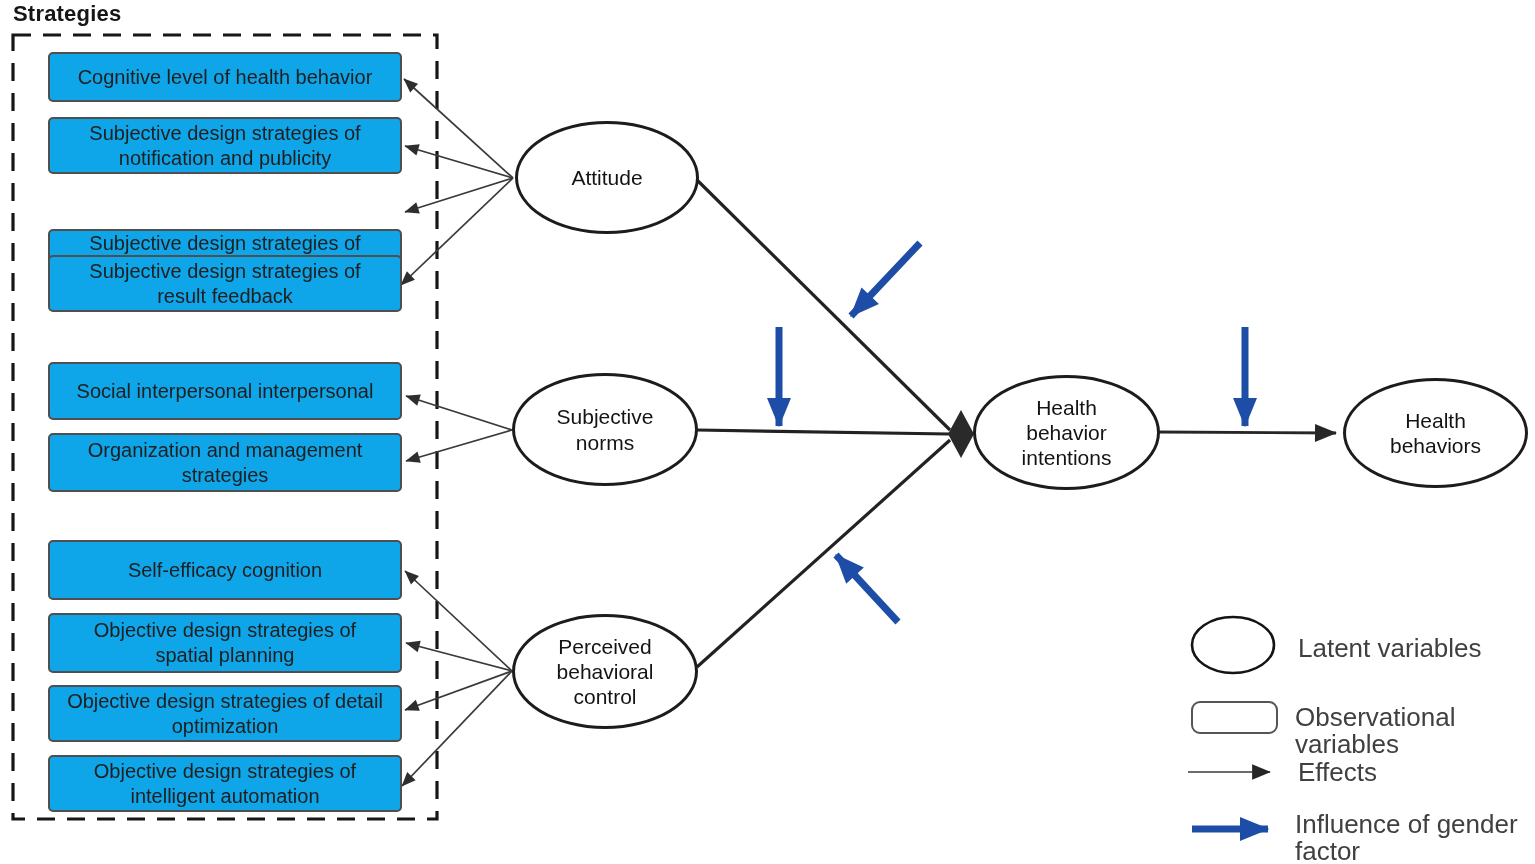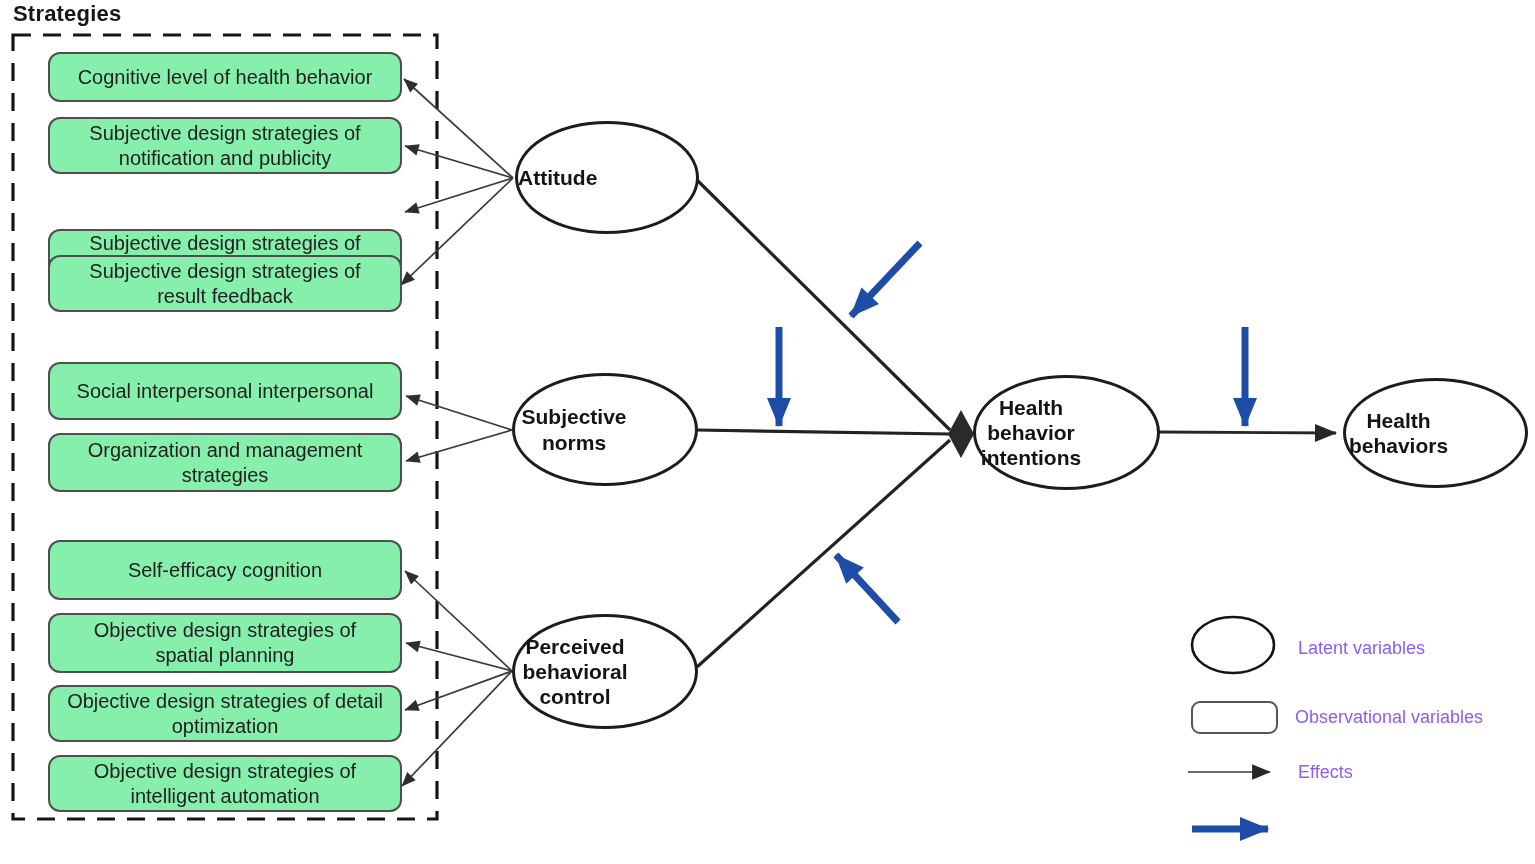--- a/index.html
+++ b/index.html
@@ -6,31 +6,31 @@
   #stage{
     position:relative;width:1535px;height:864px;background:#ffffff;overflow:hidden;
     font-family:"Liberation Sans", sans-serif;color:#1f1f1f;
   }
   #wires{position:absolute;left:0;top:0;width:1535px;height:864px;}
   .abs{position:absolute;box-sizing:border-box;}
   .diagram-title{
     left:13px;top:1px;font-size:22px;font-weight:bold;color:#161616;letter-spacing:.2px;
   }
   .obs-box{
-    left:48px;width:354px;background:#86efac;border:2px solid #4f4f4f;border-radius:12px;
+    left:48px;width:354px;background:#0ea5e9;border:2px solid #4f4f4f;border-radius:5px;
     display:flex;align-items:center;justify-content:center;text-align:center;
     font-size:20px;line-height:1.25;color:#1f1f1f;padding:2px 14px;
   }
   .ellipse{
     background:#ffffff;border:3px solid #1c1c1c;border-radius:50%;
-    display:flex;align-items:center;justify-content:flex-start;text-align:center;
-    font-size:21px;font-weight:bold;line-height:1.2;color:#141414;
+    display:flex;align-items:center;justify-content:center;text-align:center;
+    font-size:21px;font-weight:normal;line-height:1.2;color:#141414;
   }
   .legend-label{
-    font-size:18px;color:#8b5cf6;line-height:27px;
+    font-size:26px;color:#404040;line-height:27px;
   }
 </style>
 </head>
 <body>
 
 <div id="stage">
 
   <svg id="wires" width="1535" height="864" viewBox="0 0 1535 864" xmlns="http://www.w3.org/2000/svg">
     <defs>
       <marker id="thinArrow" viewBox="0 0 12 10" refX="11" refY="5" markerWidth="16" markerHeight="13" markerUnits="userSpaceOnUse" orient="auto">
@@ -135,14 +135,15 @@
   <div class="abs ellipse" style="left:1343px;top:378px;width:185px;height:110px;">
     <span style="max-width:105px;">Health behaviors</span>
   </div>
   <div class="abs ellipse" style="left:973px;top:375px;width:187px;height:115px;">
     <span style="max-width:110px;">Health behavior intentions</span>
   </div>
 
   <div class="abs legend-label" style="left:1298px;top:635px;">Latent variables</div>
   <div class="abs legend-label" style="left:1295px;top:704px;">Observational variables</div>
   <div class="abs legend-label" style="left:1298px;top:759px;">Effects</div>
+  <div class="abs legend-label" style="left:1295px;top:811px;width:232px;">Influence of gender factor</div>
 
 </div>
 
 </body></html>

